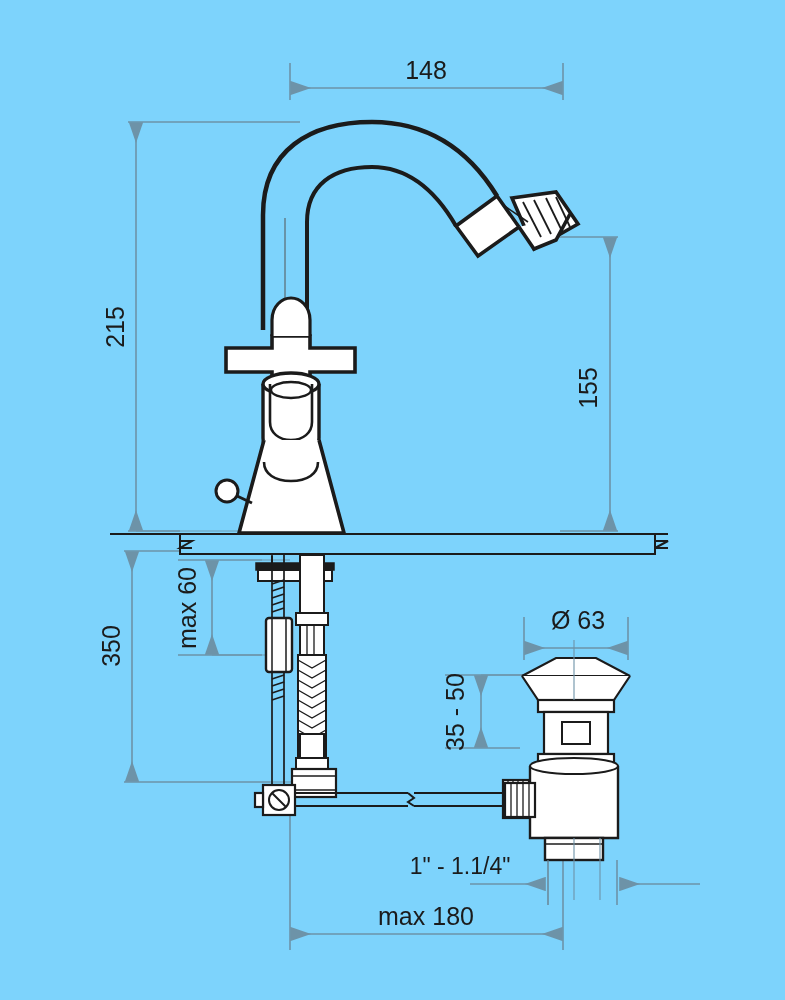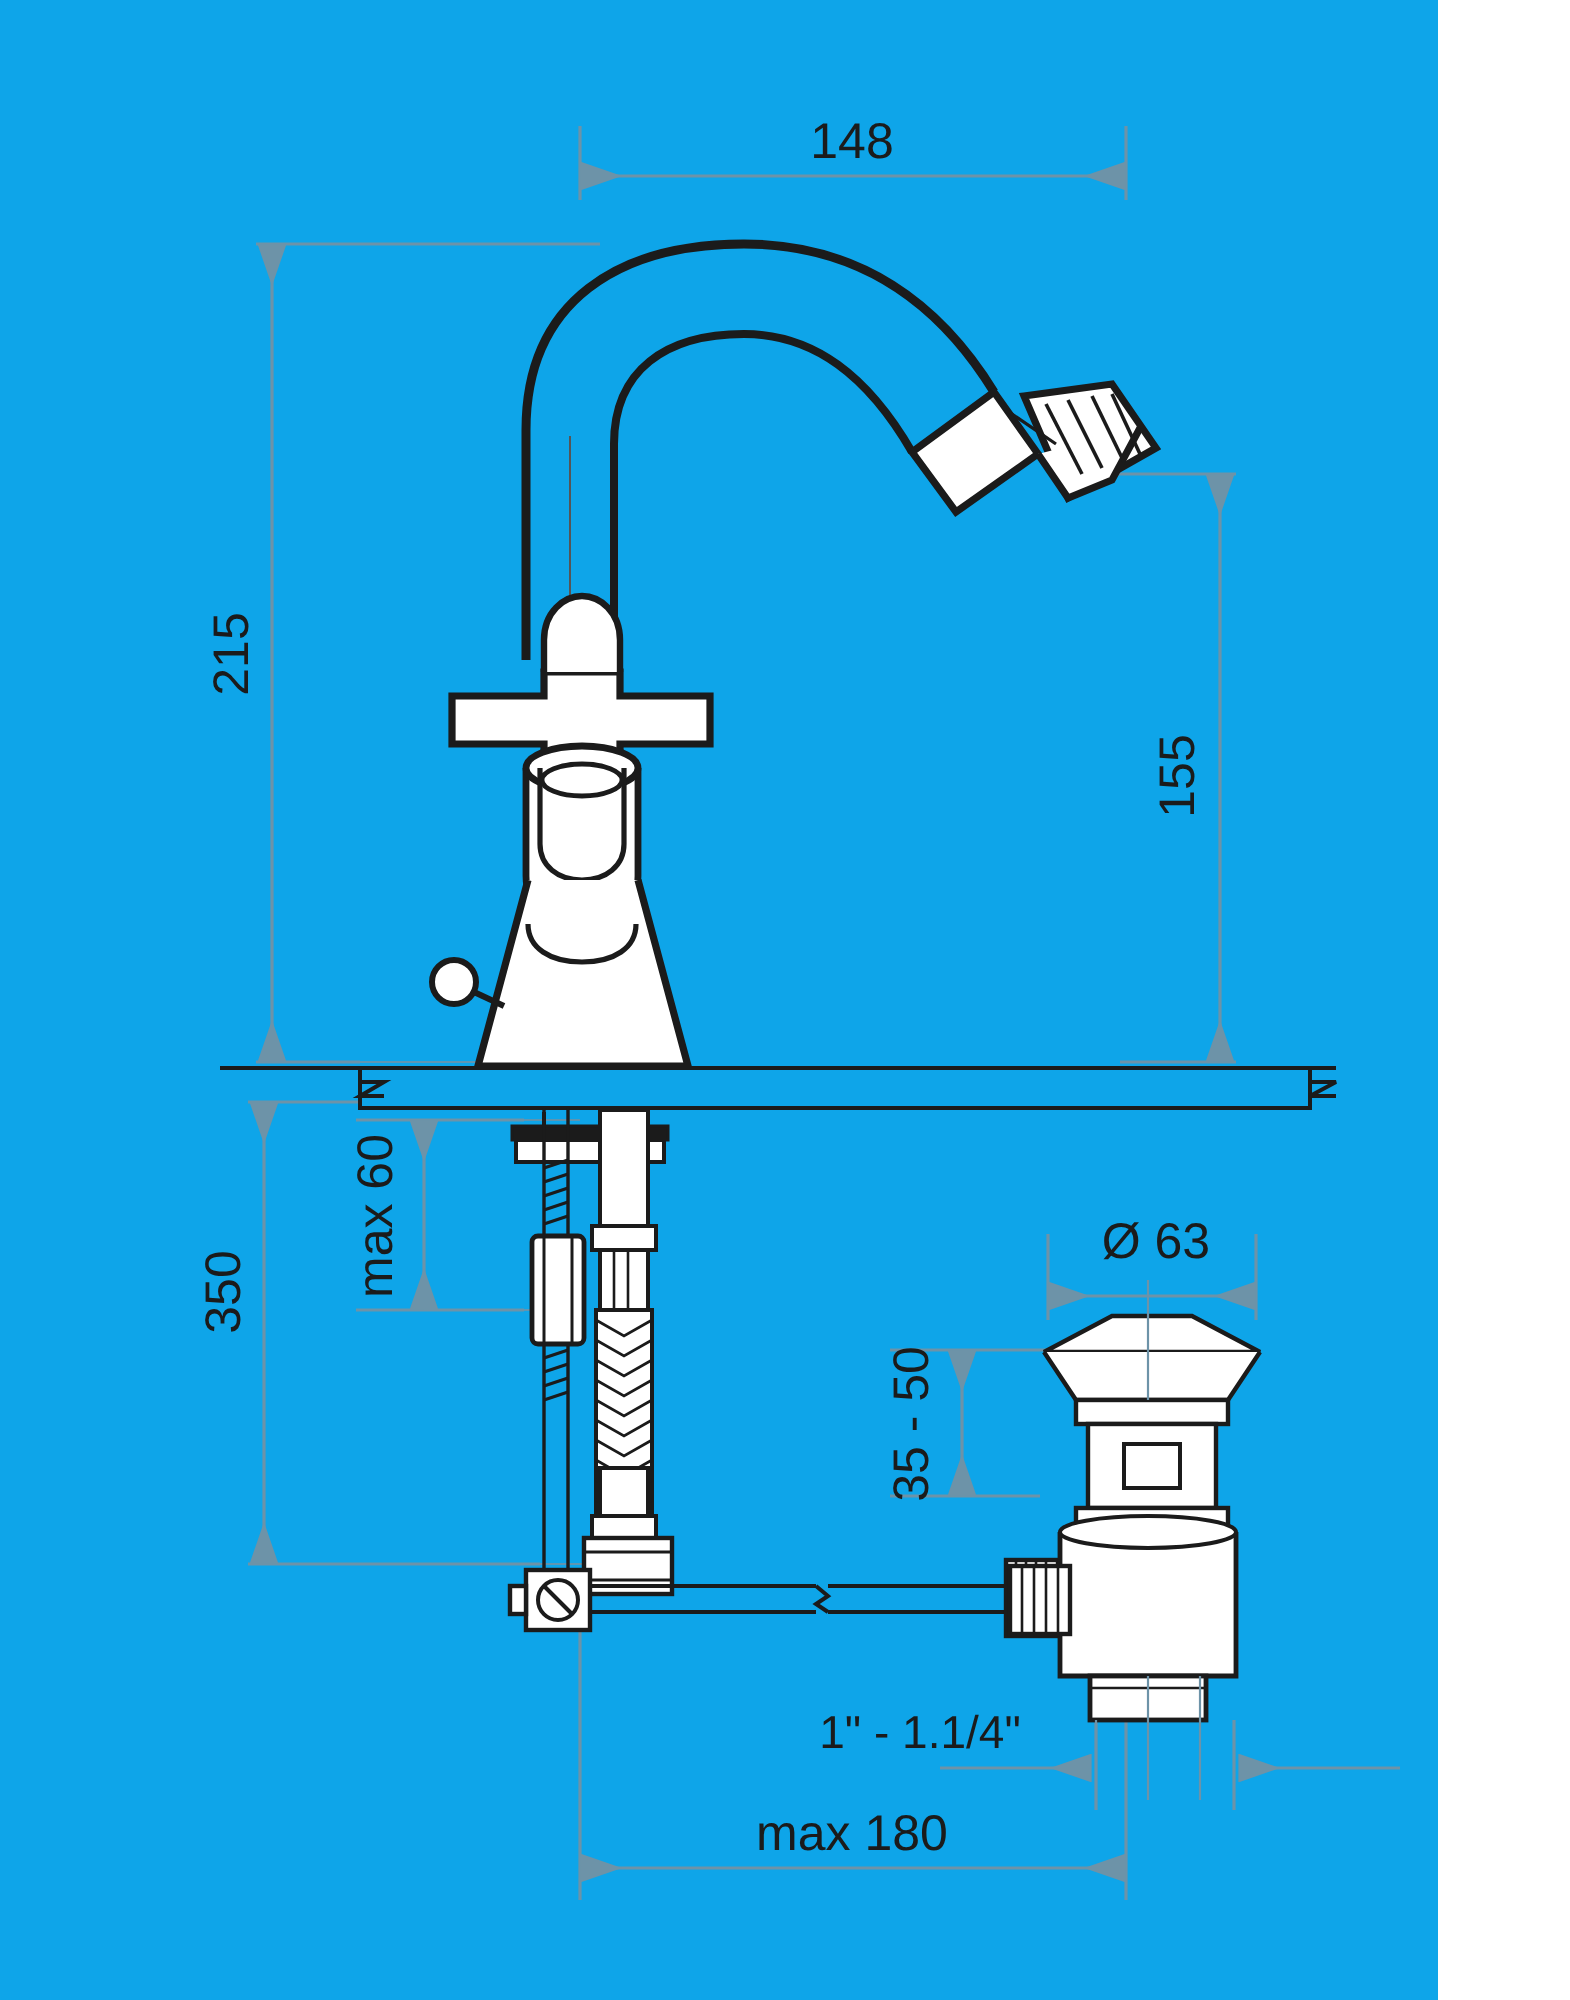--- a/index.html
+++ b/index.html
@@ -1,18 +1,18 @@
 <!DOCTYPE html>
 <html><head>
 <meta charset="utf-8">
 <style>
   html,body{margin:0;padding:0;background:#ffffff;}
   body{width:785px;height:1000px;overflow:hidden;
        font-family:"Liberation Sans", sans-serif;}
-  #sheet{position:relative;width:719px;height:1000px;background:#0ea5e9;}
+  #sheet{position:relative;width:785px;height:1000px;background:#7dd3fc;}
   svg{display:block;}
   .dimtxt{font-family:"Liberation Sans", sans-serif;font-size:25px;fill:#1b1b1b;}
   .dimtxt-sm{font-family:"Liberation Sans", sans-serif;font-size:23px;fill:#1b1b1b;}
 </style>
 </head>
 <body>
 
 <div id="sheet">
 <svg width="785" height="1000" viewBox="0 0 785 1000">
 

